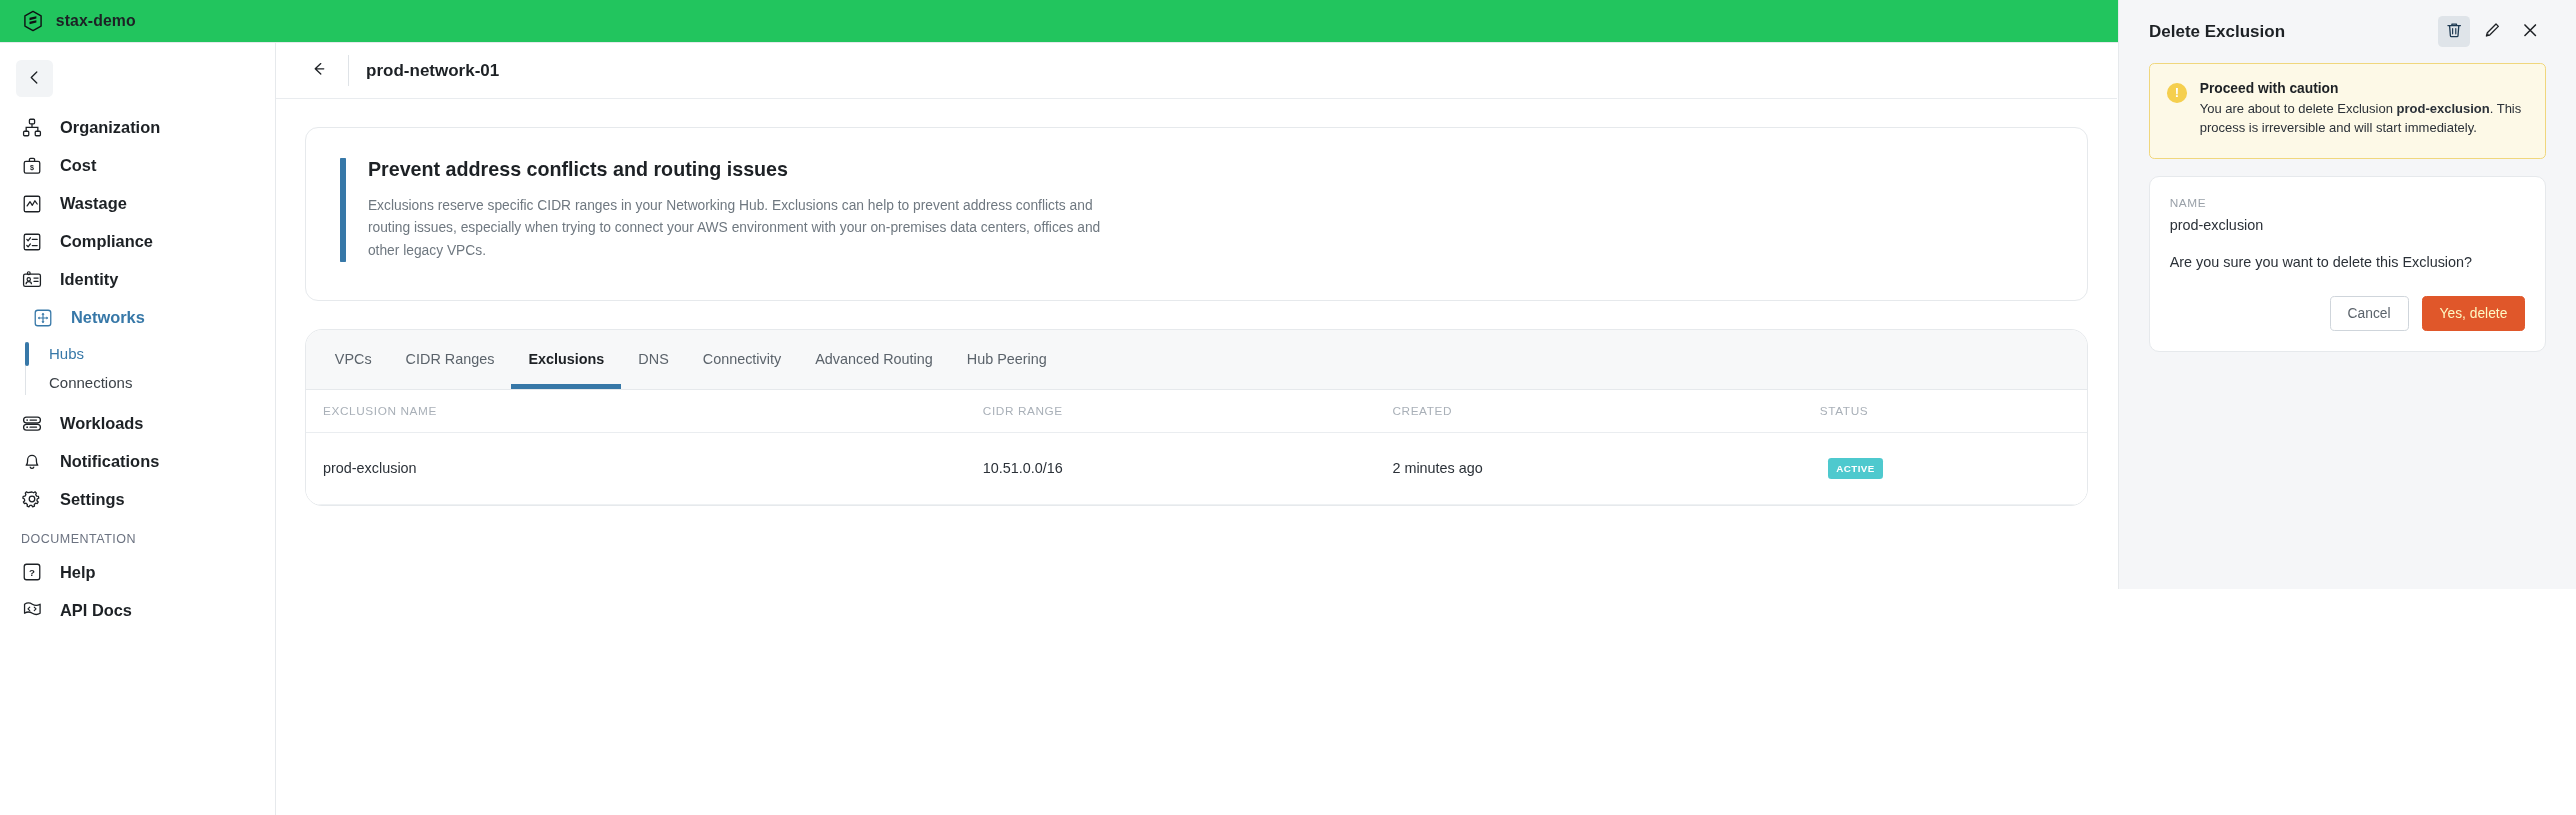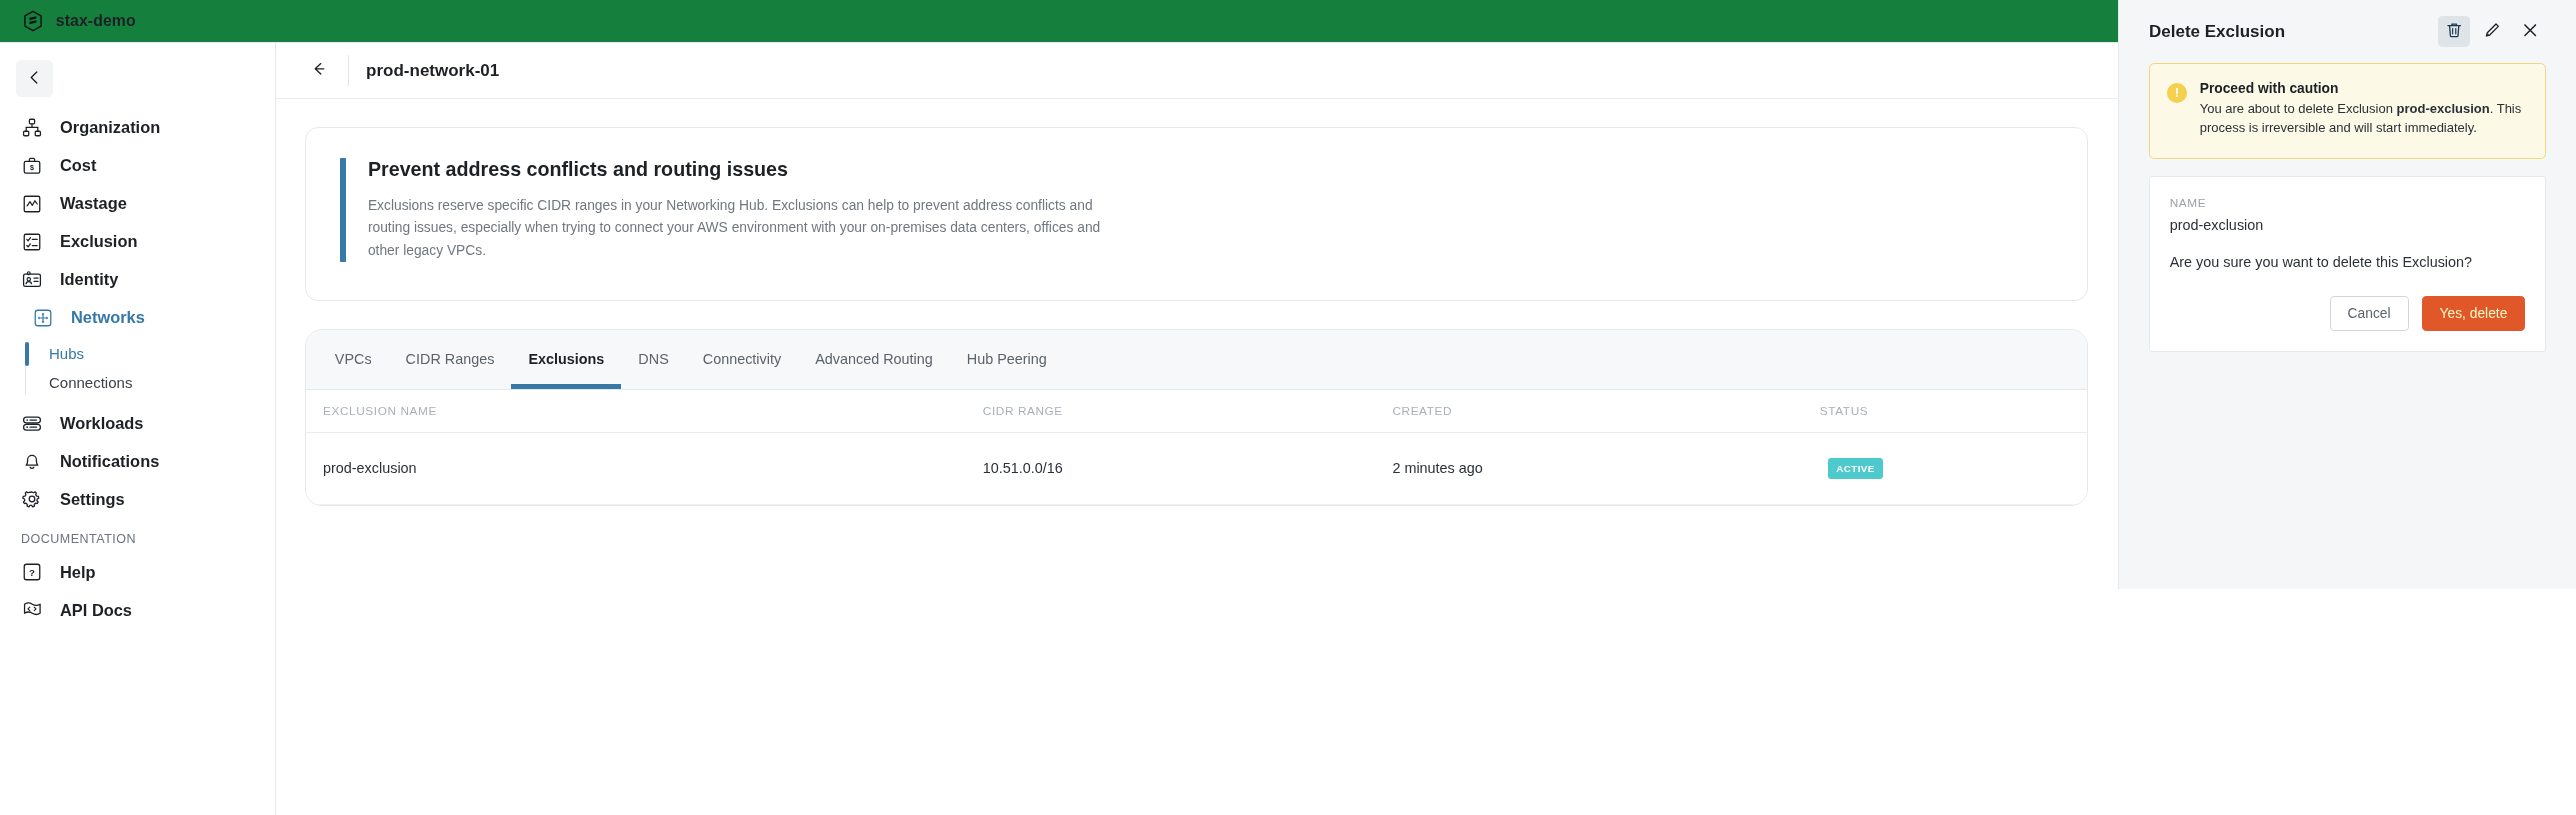--- a/index.html
+++ b/index.html
@@ -7,21 +7,21 @@
     width: 2576px; height: 815px;
     font-family: "Liberation Sans", sans-serif;
     background: #ffffff;
     overflow: hidden;
   }
   .app { position: relative; width: 2576px; height: 815px; background: #ffffff; }
 
   
   .topbar {
     position: absolute; left: 0; top: 0; width: 2576px; height: 43px;
-    background: #15803d; border-bottom: 0.7px solid #e6e9ec;
+    background: #22c55e; border-bottom: 0.7px solid #e6e9ec;
     display: flex; align-items: center;
   }
   .brand { display: flex; align-items: center; gap: 11.8px; padding-left: 22px; }
   .brand-logo { width: 22px; height: 22px; display: block; }
   .brand-name { font-size: 15.8px; font-weight: 700; color: #1d2125; letter-spacing: 0.1px; }
 
   
   .sidebar {
     position: absolute; left: 0; top: 43px; width: 276px; height: 772px;
     background: #ffffff; border-right: 0.7px solid #e6e9ec;
@@ -146,21 +146,21 @@
     flex: 0 0 19.7px; width: 19.7px; height: 19.7px; border-radius: 50%;
     background: #f5cf4e; color: #ffffff; font-size: 13px; font-weight: 700;
     display: flex; align-items: center; justify-content: center; margin-top: 2px;
   }
   .alert-title { font-size: 13.8px; font-weight: 700; color: #1d2125; margin-bottom: 2.6px; }
   .alert-text { font-size: 13px; line-height: 1.52; color: #2b3138; }
   .alert-text b { font-weight: 700; }
 
   .panel-card {
     margin-top: 17px; background: #ffffff; border: 0.7px solid #e6e9ec;
-    border-radius: 3px; padding: 19.7px 19.7px 19.7px 19.7px;
+    border-radius: 10px; padding: 19.7px 19.7px 19.7px 19.7px;
   }
   .field-label {
     font-size: 11.8px; color: #9aa1a9; letter-spacing: 0.6px; margin-bottom: 6.6px;
   }
   .field-value { font-size: 14.4px; color: #2b3138; }
   .confirm-text { font-size: 14.4px; color: #2b3138; margin-top: 21px; }
   .btn-row { display: flex; justify-content: flex-end; gap: 13px; margin-top: 26px; }
   .btn {
     font-size: 13.8px; border-radius: 4.6px; padding: 9.2px 17px; cursor: pointer;
     font-family: inherit;
@@ -231,21 +231,21 @@
 
     <div class="nav-item">
       <span class="ico">
         <svg width="22" height="22" viewBox="0 0 34 34" aria-hidden="true">
           <rect x="5" y="5" width="24" height="24" rx="2.5" fill="none" stroke="#1d2125" stroke-width="2"></rect>
           <path d="M9 13 L11 15 L14.5 10.5" fill="none" stroke="#1d2125" stroke-width="2" stroke-linecap="round" stroke-linejoin="round"></path>
           <path d="M9 22.5 L11 24.5 L14.5 20" fill="none" stroke="#1d2125" stroke-width="2" stroke-linecap="round" stroke-linejoin="round"></path>
           <path d="M17.5 13 H25 M17.5 22.5 H25" fill="none" stroke="#1d2125" stroke-width="2" stroke-linecap="round"></path>
         </svg>
       </span>
-      <span>Exclusion</span>
+      <span>Compliance</span>
     </div>
 
     <div class="nav-item">
       <span class="ico">
         <svg width="22" height="22" viewBox="0 0 34 34" aria-hidden="true">
           <rect x="4" y="8" width="26" height="19" rx="2.5" fill="none" stroke="#1d2125" stroke-width="2"></rect>
           <circle cx="12" cy="6.5" r="2.2" fill="none" stroke="#1d2125" stroke-width="1.8"></circle>
           <circle cx="12" cy="16" r="2.6" fill="none" stroke="#1d2125" stroke-width="1.8"></circle>
           <path d="M7.8 23.5 c0-2.6 1.9-4 4.2-4 s4.2 1.4 4.2 4" fill="none" stroke="#1d2125" stroke-width="1.8"></path>
           <path d="M20 14 H26.5 M20 19 H26.5" fill="none" stroke="#1d2125" stroke-width="1.8" stroke-linecap="round"></path>

